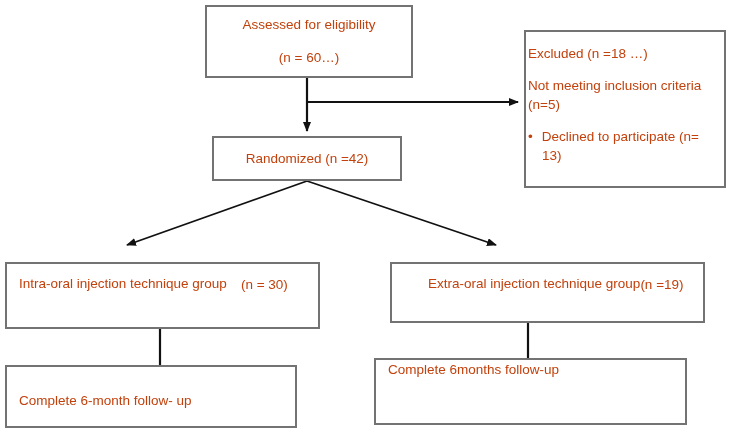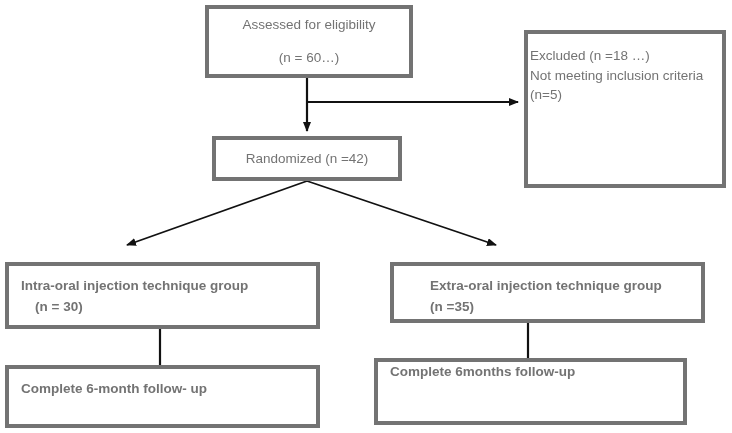--- a/index.html
+++ b/index.html
@@ -11,52 +11,51 @@
     position: relative;
     width: 732px;
     height: 433px;
     background: #ffffff;
     font-family: "Liberation Sans", sans-serif;
     overflow: hidden;
   }
   .box {
     position: absolute;
     box-sizing: border-box;
-    border: 4px solid #737373;
+    border: 2px solid #737373;
     background: #ffffff;
-    color: #737373;
+    color: #c2410c;
     font-size: 13.5px;
     line-height: 1.45;
     z-index: 2;
   }
   .box .line {
     display: block;
     white-space: pre-wrap;
   }
   .centered {
     display: flex;
     flex-direction: column;
     align-items: center;
     justify-content: center;
     text-align: center;
   }
   .centered .line + .line { margin-top: 13px; }
   .lefted {
     display: flex;
-    flex-direction: column;
+    flex-direction: row;
     align-items: flex-start;
     justify-content: flex-start;
     text-align: center;
     padding: 10px 12px;
-    font-weight: bold;
   }
   .excluded-box {
     padding: 12px 2px;
   }
-  .excluded-box .line + .line { }
+  .excluded-box .line + .line { margin-top: 12px; }
   .bullet-line {
     display: block;
     padding-left: 14px;
     text-indent: -14px;
   }
   .tight + .tight { margin-top: 1px !important; }
   svg.connectors {
     position: absolute;
     left: 0;
     top: 0;
@@ -91,37 +90,38 @@
   </svg>
 
   <div class="box centered" style="left:205px; top:5px; width:208px; height:73px;">
     <span class="line">Assessed for eligibility</span>
     <span class="line">(n = 60…)</span>
   </div>
 
   <div class="box excluded-box" style="left:524px; top:30px; width:202px; height:158px;">
     <span class="line">Excluded (n =18 …)</span>
     <span class="line">Not meeting inclusion criteria (n=5)</span>
+    <span class="line bullet-line"><span>•</span><span style="padding-left:9px;">Declined to participate (n= 13)</span></span>
   </div>
 
   <div class="box centered" style="left:212px; top:136px; width:190px; height:45px;">
     <span class="line">Randomized (n =42)</span>
   </div>
 
   <div class="box lefted" style="left:5px; top:262px; width:315px; height:67px;">
     <span class="line tight">Intra-oral injection technique group</span>
     <span class="line tight" style="padding-left:14px;">(n = 30)</span>
   </div>
 
   <div class="box lefted" style="left:390px; top:262px; width:315px; height:61px;padding-left:36px;">
     <span class="line tight">Extra-oral injection technique group</span>
-    <span class="line tight">(n =35)</span>
+    <span class="line tight">(n =19)</span>
   </div>
 
-  <div class="box lefted" style="left:5px; top:365px; width:315px; height:63px; padding-top:10px;">
+  <div class="box lefted" style="left:5px; top:365px; width:292px; height:63px; padding-top:24px;">
     <span class="line">Complete 6-month follow- up</span>
   </div>
 
   <div class="box lefted" style="left:374px; top:358px; width:313px; height:67px; padding-top:0;">
     <span class="line">Complete 6months follow-up</span>
   </div>
 
 </div>
 
 </body></html>

